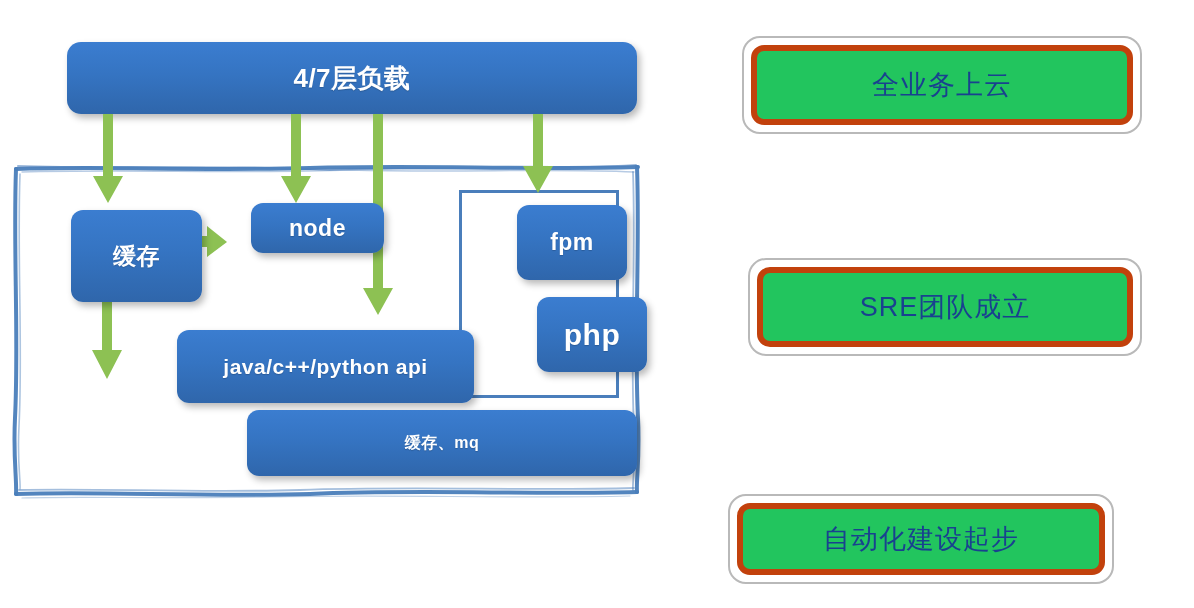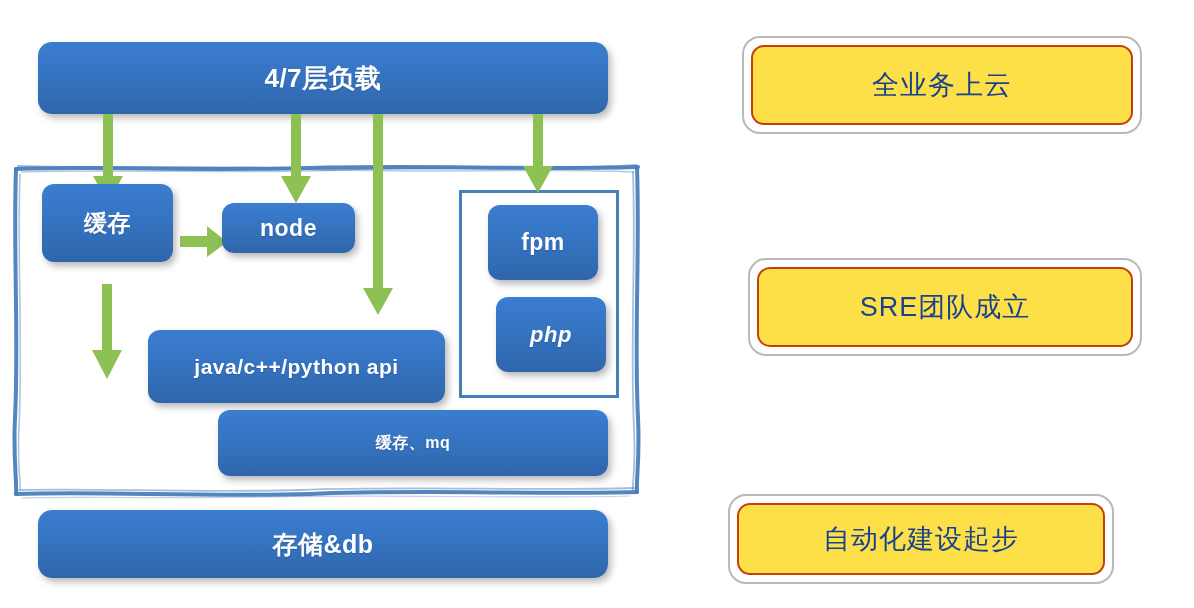--- a/index.html
+++ b/index.html
@@ -29,20 +29,21 @@
     color: #ffffff;
     display: flex;
     align-items: center;
     justify-content: center;
     text-align: center;
     font-weight: bold;
     letter-spacing: 0.5px;
     box-shadow: 3px 4px 7px rgba(0,0,0,0.28);
     text-shadow: 0 1px 1px rgba(0,0,0,0.18);
     white-space: nowrap;
+    margin-left: 29px;
   }
   .node.small-radius { border-radius: 12px; }
 
   
   .arrow {
     position: absolute;
   }
   .arrow svg { display: block; overflow: visible; }
 
   
@@ -66,23 +67,23 @@
     box-sizing: border-box;
     border: 2px solid #b9b9b9;
     border-radius: 18px;
     background: #ffffff;
     padding: 7px;
   }
   .milestone-inner {
     box-sizing: border-box;
     width: 100%;
     height: 100%;
-    border: 2px solid #c2410c;
+    border: 6px solid #c2410c;
     border-radius: 13px;
-    background: #fde047;
+    background: #22c55e;
     display: flex;
     align-items: center;
     justify-content: center;
     color: #19418f;
     font-size: 27px;
     letter-spacing: 1px;
     white-space: nowrap;
   }
 </style>
 </head>
@@ -146,48 +147,45 @@
       <path d="M0,10 L27,10 L27,0 L47,16 L27,31 L27,21 L0,21 Z" fill="#8dc153"></path>
     </svg>
   </div>
 
   <div class="arrow" style="left:91px; top:284px; width:32px; height:96px;">
     <svg width="32" height="96" viewBox="0 0 32 96">
       <path d="M11,0 L21,0 L21,66 L31,66 L16,95 L1,66 L11,66 Z" fill="#8dc153"></path>
     </svg>
   </div>
 
-  <div class="node small-radius" style="left:42px; top:184px; width:131px; height:78px; font-size:23px;">
+  <div class="node small-radius" style="left:42px; top:210px; width:131px; height:92px; font-size:23px;">
     <span>缓存</span>
   </div>
 
   <div class="node small-radius" style="left:222px; top:203px; width:133px; height:50px; font-size:23px;">
     <span>node</span>
   </div>
 
   <div class="node small-radius" style="left:488px; top:205px; width:110px; height:75px; font-size:23px;">
     <span>fpm</span>
   </div>
 
-  <div class="node small-radius" style="left:496px; top:297px; width:110px; height:75px; font-size:22px;font-style:italic;">
+  <div class="node small-radius" style="left:508px; top:297px; width:110px; height:75px; font-size:30px;">
     <span>php</span>
   </div>
 
   <div class="node small-radius" style="left:148px; top:330px; width:297px; height:73px; font-size:21px;">
     <span>java/c++/python api</span>
   </div>
 
 
   <div class="node small-radius" style="left:218px; top:410px; width:390px; height:66px; font-size:16px;">
     <span>缓存、mq</span>
   </div>
 
-  <div class="node" style="left:38px; top:510px; width:570px; height:68px; font-size:25px;">
-    <span>存储&amp;db</span>
-  </div>
 
   <div class="milestone" style="left:742px; top:36px; width:400px; height:98px;">
     <div class="milestone-inner">
       <span>全业务上云</span>
     </div>
   </div>
 
   <div class="milestone" style="left:748px; top:258px; width:394px; height:98px;">
     <div class="milestone-inner">
       <span>SRE团队成立</span>

